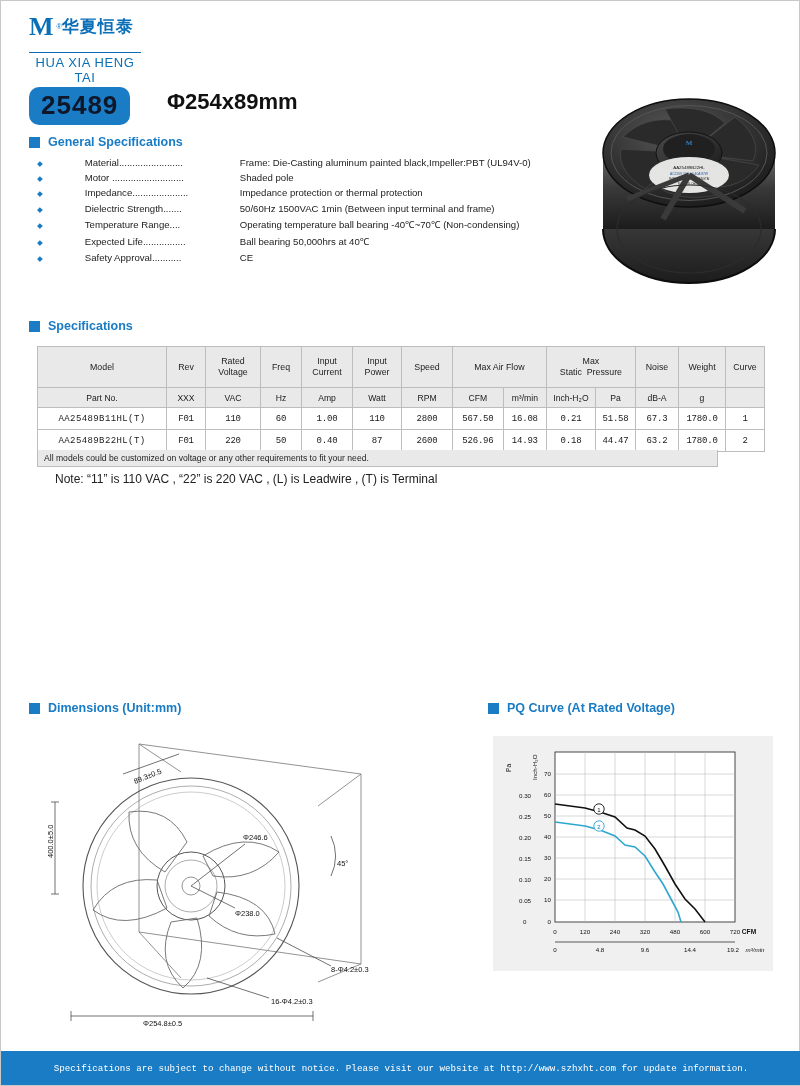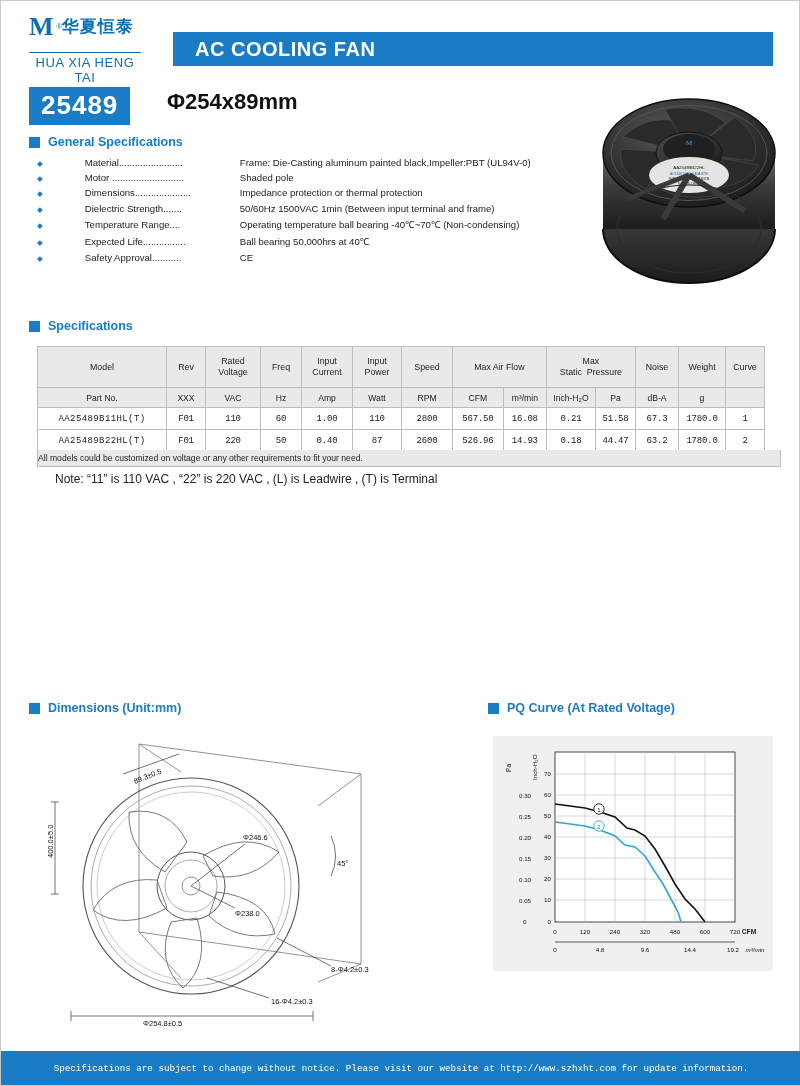--- a/index.html
+++ b/index.html
@@ -85,25 +85,26 @@
     align-items: center;
     padding-left: 22px;
     box-sizing: border-box;
   }
 
   
   .model-badge {
     position: absolute;
     left: 28px; top: 86px;
     background: #1a7cc4;
-    color: #ffffff;
+    color: #0f172a;
     font-size: 26px;
     font-weight: bold;
     padding: 3px 12px 4px 12px;
     letter-spacing: 1px;
+    border-radius: 10px;
   }
   .model-size {
     position: absolute;
     left: 166px; top: 88px;
     font-size: 22px;
     font-weight: bold;
     color: #111;
   }
 
   
@@ -192,30 +193,30 @@
     font-size: 9px;
     letter-spacing: -0.2px;
   }
   .spec-table .datarow td.model {
     font-family: "Liberation Mono", monospace;
     letter-spacing: 0.4px;
   }
   .note-bar {
     position: absolute;
     left: 36px; top: 449px;
-    width: 744px;
+    width: 681px;
     height: 17px;
     background: #e9e9e9;
     border: 1px solid #bdbdbd;
     border-top: none;
     box-sizing: border-box;
     font-size: 8.6px;
     display: flex;
     align-items: center;
-    padding-left: 0;
+    padding-left: 6px;
     color: #222;
   }
   .note-small {
     position: absolute;
     left: 54px; top: 471px;
     font-size: 12px;
     color: #222;
   }
 
   
@@ -256,21 +257,20 @@
 
   <div class="header">
     <div class="logo-box">
       <div class="logo-row">
         <span class="logo-mark">M</span>
         <span class="logo-reg">®</span>
         <span class="logo-cn">华夏恒泰</span>
       </div>
       <div class="logo-en">HUA XIA HENG TAI</div>
     </div>
-    <div class="title-bar">AC COOLING FAN</div>
   </div>
 
   <div class="model-badge">25489</div>
   <div class="model-size">Φ254x89mm</div>
 
   <div class="sec-head" style="left:28px; top:134px;">
     <span class="sec-sq"></span>
     <span class="sec-text">General Specifications</span>
   </div>
 
@@ -280,21 +280,21 @@
       <span class="gen-label">Material........................</span>
       <span class="gen-val">Frame: Die-Casting aluminum painted black,Impeller:PBT (UL94V-0)</span>
     </div>
     <div class="gen-row">
       <span class="diamond">◆</span>
       <span class="gen-label">Motor ...........................</span>
       <span class="gen-val">Shaded pole</span>
     </div>
     <div class="gen-row">
       <span class="diamond">◆</span>
-      <span class="gen-label">Dimensions.....................</span>
+      <span class="gen-label">Impedance.....................</span>
       <span class="gen-val">Impedance protection or thermal protection</span>
     </div>
     <div class="gen-row">
       <span class="diamond">◆</span>
       <span class="gen-label">Dielectric Strength.......</span>
       <span class="gen-val">50/60Hz 1500VAC 1min (Between input terminal and frame)</span>
     </div>
     <div class="gen-row">
       <span class="diamond">◆</span>
       <span class="gen-label">Temperature Range....</span>

